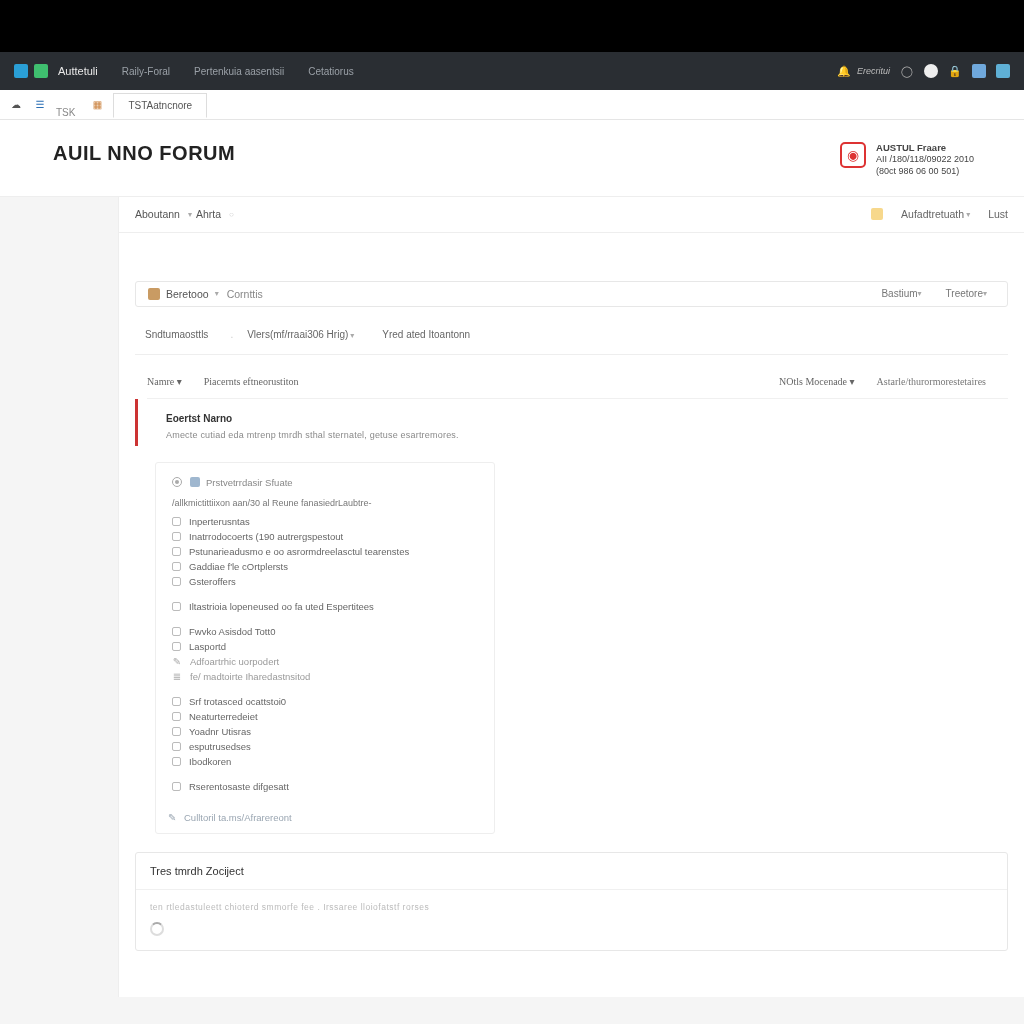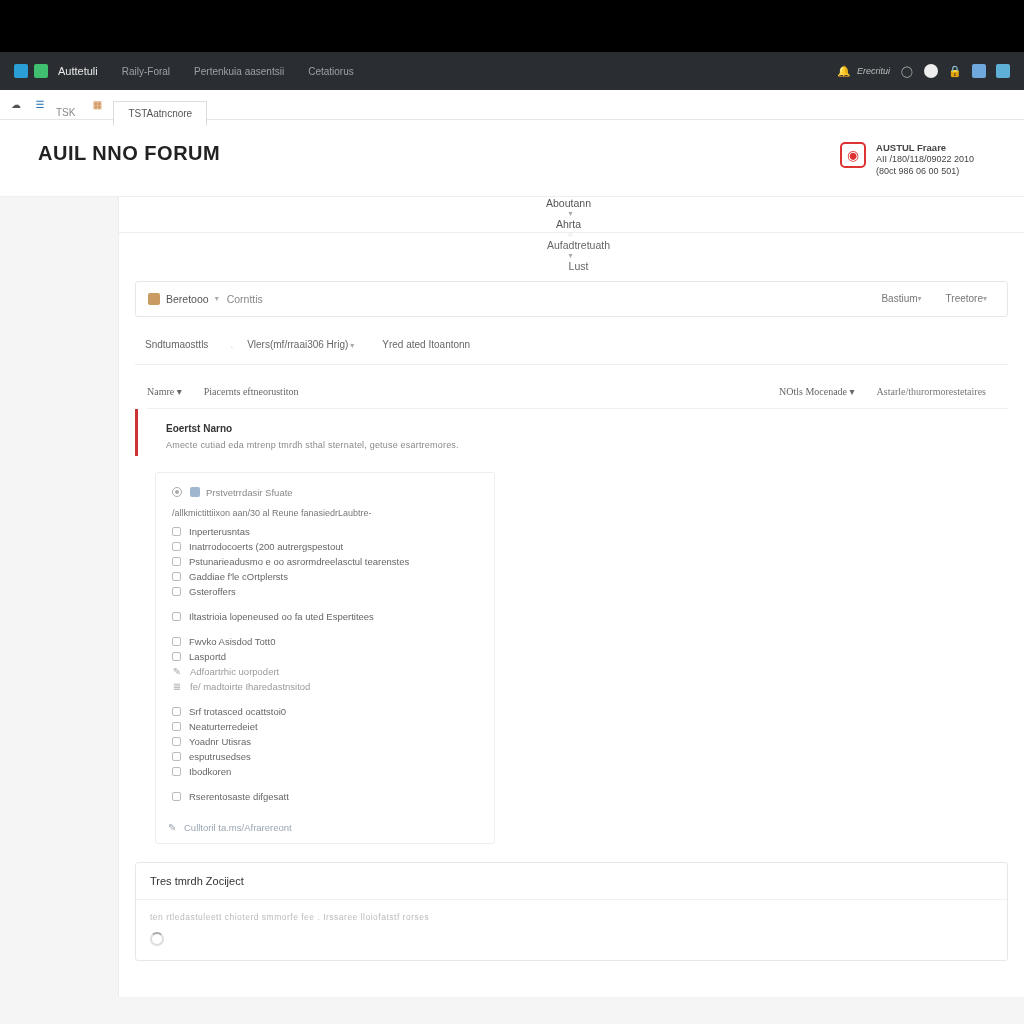--- a/index.html
+++ b/index.html
@@ -9,44 +9,44 @@
   .topnav .logo-sq { width:14px; height:14px; border-radius:2px; margin-right:6px; }
   .topnav .brand { color:#e8e8e8; font-size:11px; margin-left:4px; margin-right:24px; }
   .topnav .nav-link { color:#9aa0a7; margin-right:24px; cursor:pointer; }
   .topnav .spacer { flex:1; }
   .topnav .ico { width:14px; height:14px; margin-left:10px; display:inline-flex; align-items:center; justify-content:center; color:#aaa; font-size:11px; }
   .topnav .status-text { font-size:9px; color:#bbb; margin-left:6px;font-style:italic; }
 
   .subbar { height:30px; background:#fff; border-bottom:1px solid #e5e5e5; display:flex; align-items:center; padding:0 8px; font-size:10px; color:#888; }
   .subbar .mini-ico { width:16px; height:16px; display:flex; align-items:center; justify-content:center; margin-right:8px; color:#555; border-radius:2px; }
   .subbar .mini-link { margin-right:14px; cursor:pointer;margin-top:16px; }
-  .subbar .tab-active { background:#fff; border:1px solid #ddd; border-bottom:1px solid #fff; padding:6px 14px; color:#555; position:relative; top:9px; }
-
-  .page-head { background:#fff; padding:22px 50px 18px 38px; display:flex; align-items:flex-start; border-bottom:1px solid #eee; }
+  .subbar .tab-active { background:#fff; border:1px solid #ddd; border-bottom:1px solid #fff; padding:6px 14px; color:#555; position:relative; top:1px; }
+
+  .page-head { background:#fff; padding:22px 50px 18px 53px; display:flex; align-items:flex-start; border-bottom:1px solid #eee; }
   .page-head h1 { font-size:20px; font-weight:700; letter-spacing:0.5px; color:#222; }
   .page-head .spacer { flex:1; }
   .org-block { display:flex; align-items:flex-start; gap:10px; }
   .org-icon { width:26px; height:26px; border:2px solid #d33; border-radius:5px; display:flex; align-items:center; justify-content:center; color:#d33; font-size:14px; }
   .org-text { font-size:9px; color:#444; line-height:1.3; }
   .org-text .org-name { font-weight:700; font-size:9.5px; }
 
   .content { display:flex; }
   .leftcol { width:118px; min-height:800px; }
   .maincol { flex:1; background:#fff; border-left:1px solid #eee; }
 
-  .crumbbar { height:36px; border-bottom:1px solid #eee; display:flex; align-items:center; padding:0 16px; font-size:10.5px; color:#555;flex-direction:column; }
+  .crumbbar { height:36px; border-bottom:1px solid #eee; display:flex; align-items:center; padding:0 16px; font-size:10.5px; color:#555; }
   .crumbbar .crumb { margin-right:6px; cursor:pointer; }
   .crumbbar .chev { color:#aaa; font-size:8px; margin:0 4px 0 2px; }
   .crumbbar .spacer { flex:1; }
   .crumbbar .user-ico { width:12px; height:12px; background:#f7d88c; border-radius:2px; margin-right:4px; }
   .crumbbar .right-link { color:#666; margin-left:14px; cursor:pointer; }
 
   .spacer-block { height:48px; }
 
-  .bar1 { height:36px; border:1px solid #e7e7e7; border-radius:3px; margin:0 16px; display:flex; align-items:center; padding:0 12px; font-size:10.5px; color:#555; background:#fff; }
+  .bar1 { height:26px; border:1px solid #e7e7e7; border-radius:3px; margin:0 16px; display:flex; align-items:center; padding:0 12px; font-size:10.5px; color:#555; background:#fff; }
   .bar1 .ico-sm { width:12px; height:12px; background:#c99b63; border-radius:2px; margin-right:6px; }
   .bar1 .item { margin-right:6px; cursor:pointer; }
   .bar1 .chev { color:#aaa; font-size:8px; margin:0 8px 0 0; }
   .bar1 .spacer { flex:1; }
   .bar1 .r-item { color:#777; margin-left:16px; cursor:pointer; font-size:10px; }
 
   .tabsbar { height:40px; border-bottom:1px solid #eee; margin:8px 16px 0 16px; display:flex; align-items:center; font-size:10px; color:#666; }
   .tabsbar .tab { padding:12px 10px; margin-right:8px; cursor:pointer; }
   .tabsbar .chev { color:#aaa; font-size:8px; margin-left:2px; }
 
@@ -177,21 +177,21 @@
         <span>Prstvetrrdasir Sfuate</span>
       </div>
       <div class="intro">/allkmictittiixon aan/30 al Reune fanasiedrLaubtre-</div>
 
       <div class="row">
           <div class="cb"></div>
           <span>Inperterusntas</span>
         </div>
       <div class="row">
           <div class="cb"></div>
-          <span>Inatrrodocoerts (200 autrergspestout</span>
+          <span>Inatrrodocoerts (190 autrergspestout</span>
         </div>
       <div class="row">
           <div class="cb"></div>
           <span>Pstunarieadusmo e oo asrormdreelasctul tearenstes</span>
         </div>
       <div class="row">
           <div class="cb"></div>
           <span>Gaddiae f'le cOrtplersts</span>
         </div>
       <div class="row">

